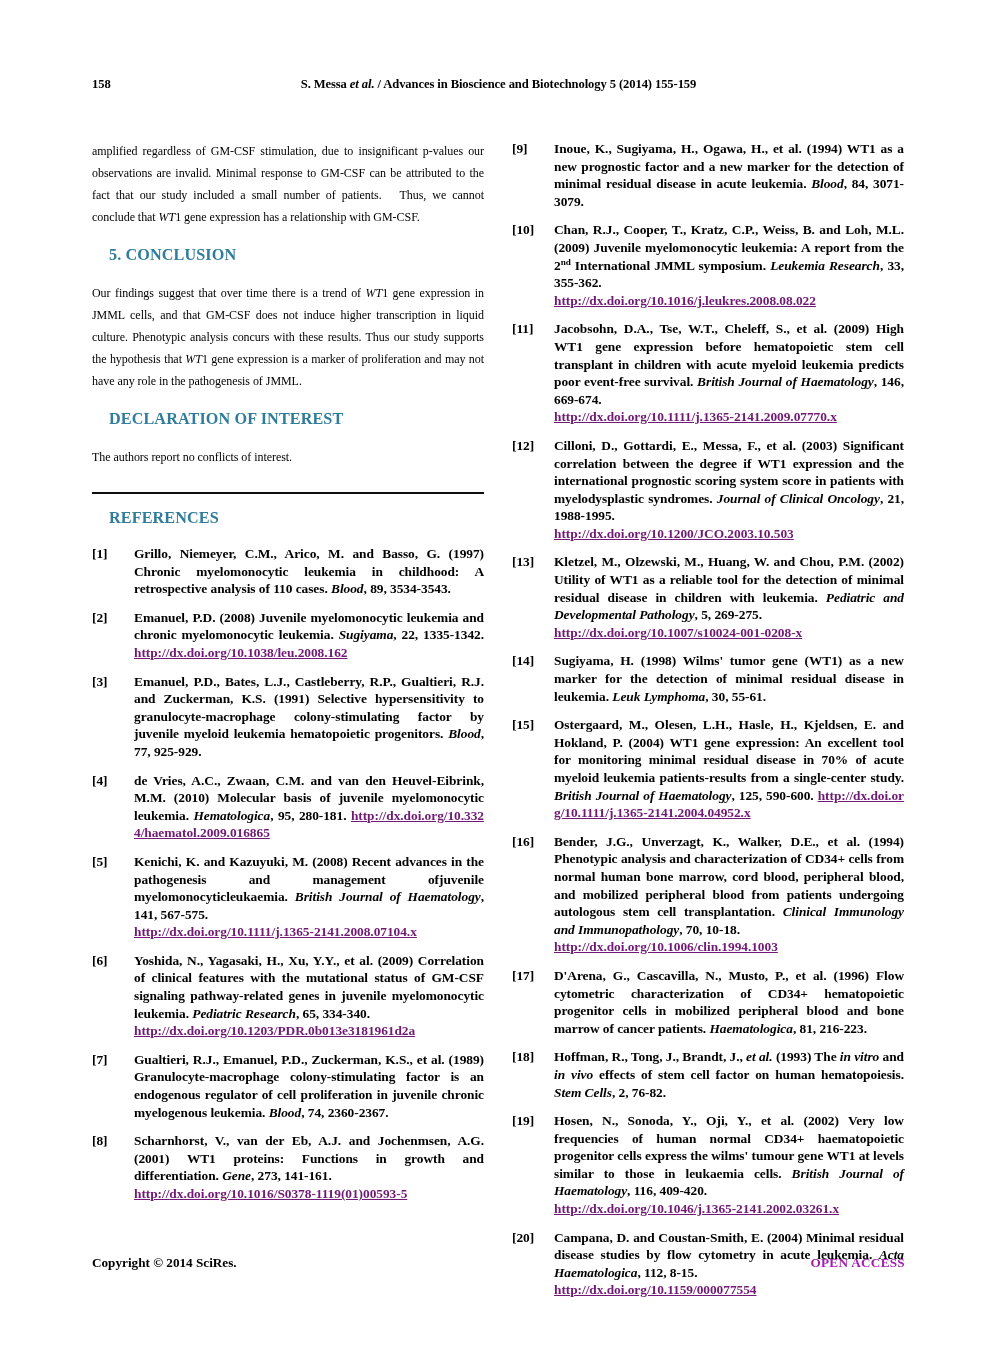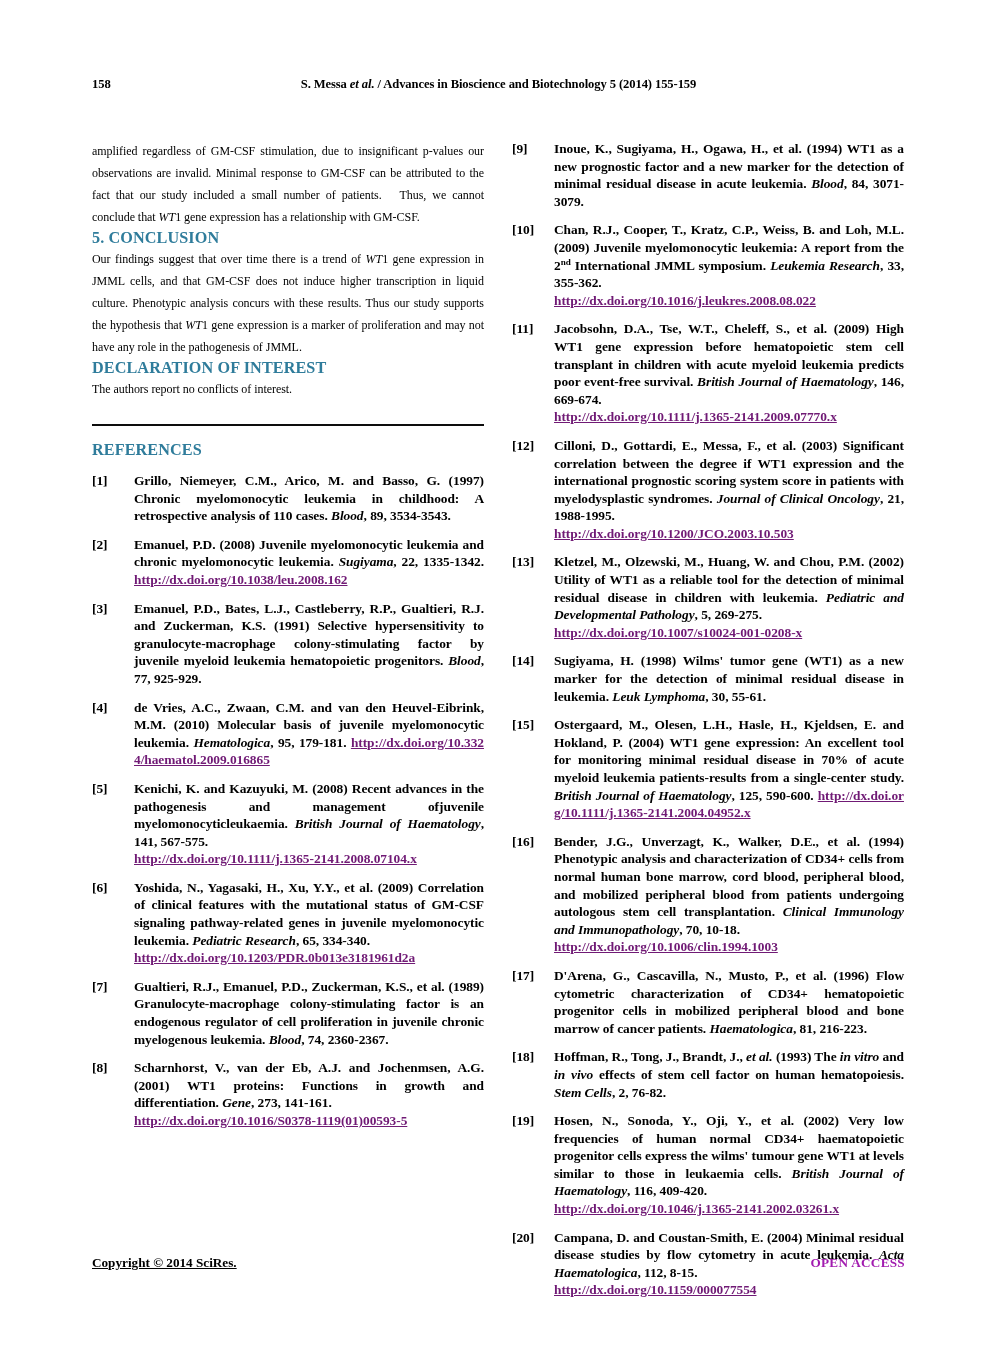--- a/index.html
+++ b/index.html
@@ -62,21 +62,21 @@
     line-height: 22px;
     text-align: justify;
     text-justify: inter-word;
     font-weight: normal;
     letter-spacing: -0.05px;
   }
 
   .ital { font-style: italic; }
 
   h2.sec {
-    margin: 0;
+    margin: 17px;
     font-size: 16.2px;
     line-height: 20px;
     font-weight: bold;
     color: #2f7c9b;
     letter-spacing: 0.1px;
   }
   .sp-before-sec  { margin-top: 22px; }
   .sp-after-sec   { margin-top: 13px; }
 
   hr.rule {
@@ -125,21 +125,21 @@
     left: 92px;
     top: 1254px;
     width: 813px;
     height: 18px;
     font-size: 13.2px;
     line-height: 18px;
     font-weight: bold;
   }
   .footer .copy {
     position: absolute;
-    left: 0; top: 0; text-decoration: underline;
+    left: 0; top: 0;
   }
   .footer .oa {
     position: absolute;
     right: 0; top: 0;
     color: #a21caf;
     letter-spacing: 0.3px;
   }
 </style>
 </head>
 <body>
@@ -175,21 +175,21 @@
 
       <li>
         <span class="num">[2]</span><span>Emanuel, P.D. (2008) Juvenile myelomonocytic leukemia and chronic myelomonocytic leukemia. </span><span class="ital">Sugiyama</span><span>, </span><b>22</b><span>, 1335-1342. </span><a class="doi" href="#">http://dx.doi.org/10.1038/leu.2008.162</a>
       </li>
 
       <li>
         <span class="num">[3]</span><span>Emanuel, P.D., Bates, L.J., Castleberry, R.P., Gualtieri, R.J. and Zuckerman, K.S. (1991) Selective hypersensitivity to granulocyte-macrophage colony-stimulating factor by juvenile myeloid leukemia hematopoietic progenitors. </span><span class="ital">Blood</span><span>, </span><b>77</b><span>, 925-929.</span>
       </li>
 
       <li>
-        <span class="num">[4]</span><span>de Vries, A.C., Zwaan, C.M. and van den Heuvel-Eibrink, M.M. (2010) Molecular basis of juvenile myelomonocytic leukemia. </span><span class="ital">Hematologica</span><span>, </span><b>95</b><span>, 179-181. </span><a class="doi" href="#">http://dx.doi.org/10.3324/haematol.2009.016865</a>
+        <span class="num">[4]</span><span>de Vries, A.C., Zwaan, C.M. and van den Heuvel-Eibrink, M.M. (2010) Molecular basis of juvenile myelomonocytic leukemia. </span><span class="ital">Hematologica</span><span>, </span><b>95</b><span>, 280-181. </span><a class="doi" href="#">http://dx.doi.org/10.3324/haematol.2009.016865</a>
       </li>
 
       <li>
         <span class="num">[5]</span><span>Kenichi, K. and Kazuyuki, M. (2008) Recent advances in the pathogenesis and management ofjuvenile myelomonocyticleukaemia. </span><span class="ital">British Journal of Haematology</span><span>, </span><b>141</b><span>, 567-575. </span><br><a class="doi" href="#">http://dx.doi.org/10.1111/j.1365-2141.2008.07104.x</a>
       </li>
 
       <li>
         <span class="num">[6]</span><span>Yoshida, N., Yagasaki, H., Xu, Y.Y., et al. (2009) Correlation of clinical features with the mutational status of GM-CSF signaling pathway-related genes in juvenile myelomonocytic leukemia. </span><span class="ital">Pediatric Research</span><span>, </span><b>65</b><span>, 334-340. </span><br><a class="doi" href="#">http://dx.doi.org/10.1203/PDR.0b013e3181961d2a</a>
       </li>
 

